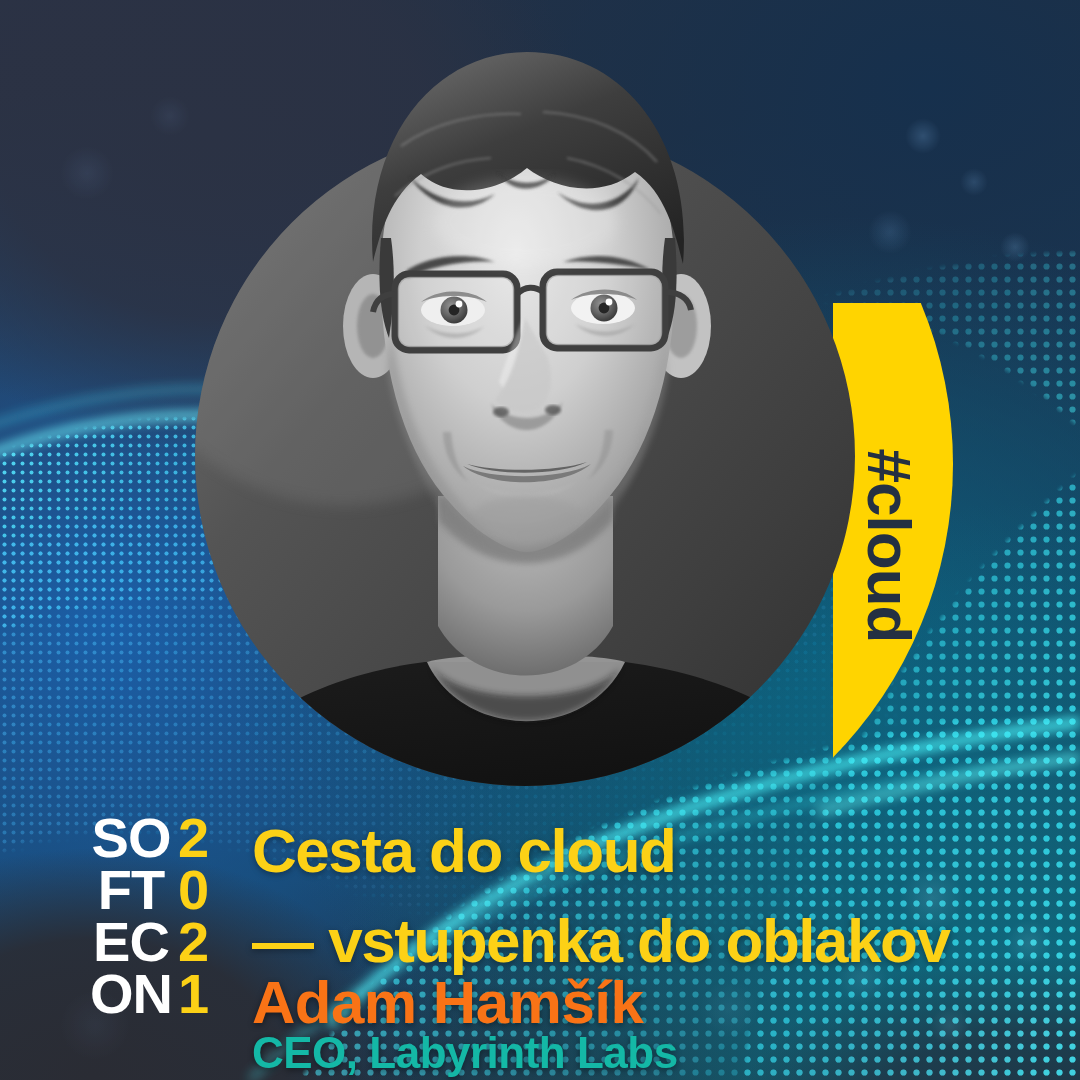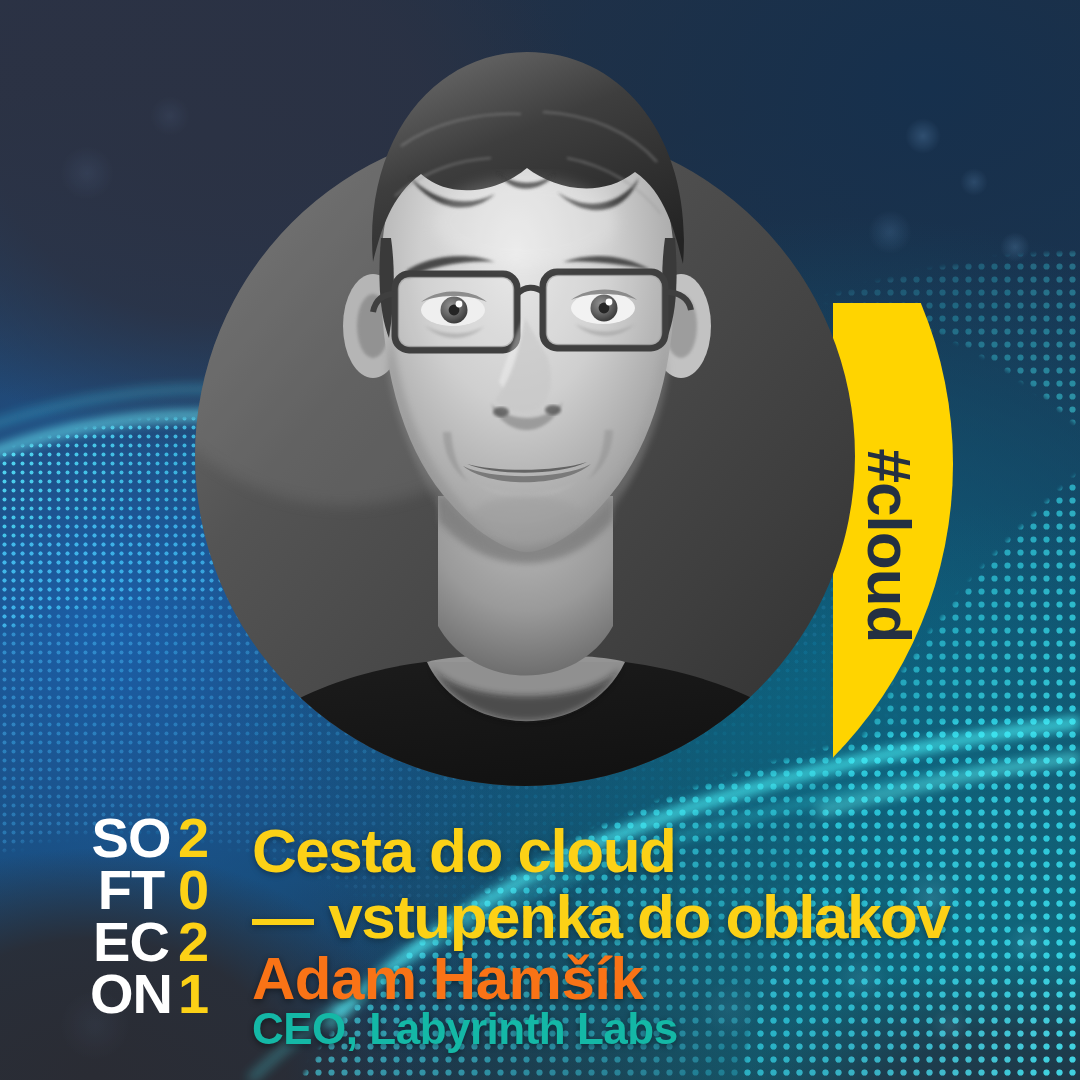--- a/index.html
+++ b/index.html
@@ -100,21 +100,21 @@
   }
   .title{
     font-family:"Liberation Sans", sans-serif;
     font-weight:bold;
     color:#FCD116;
     font-size:62px;
     line-height:66px;
     letter-spacing:-1.5px;
     text-shadow:0 2px 6px rgba(0,0,0,.35);
   }
-  .title .l2{ display:block; }
+  .title .l2{ display:block;margin-top:24px; }
   .speaker{
     margin-top:4px;
     font-family:"Liberation Sans", sans-serif;
     font-weight:bold;
     color:#f97316;
     font-size:60px;
     line-height:50px;
     letter-spacing:-0.5px;
     text-shadow:0 2px 6px rgba(0,0,0,.45);
   }

